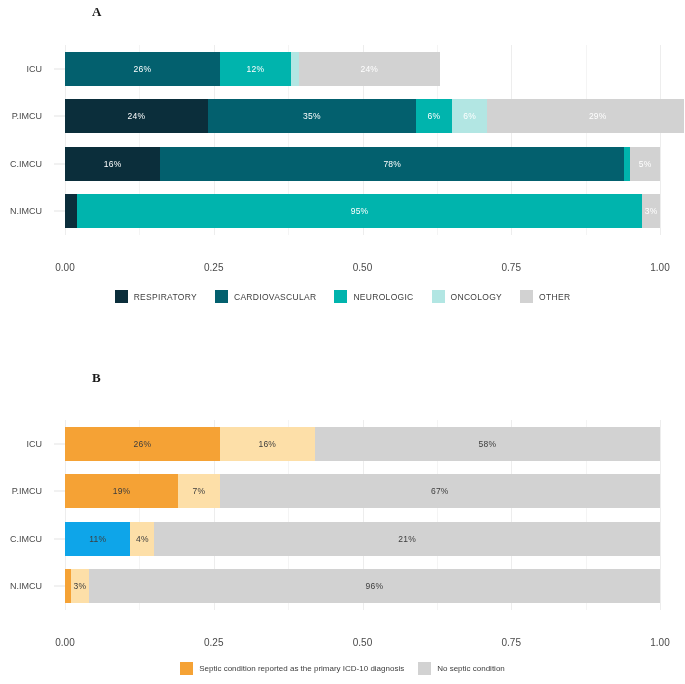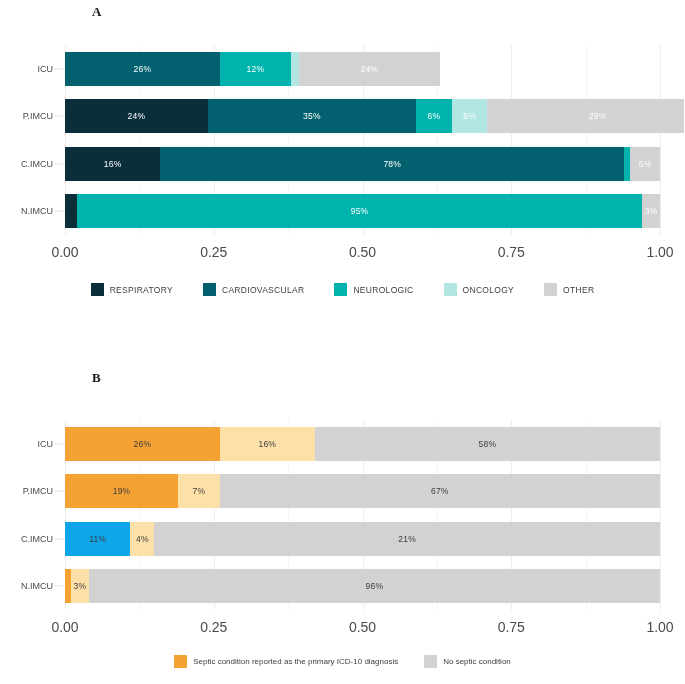--- a/index.html
+++ b/index.html
@@ -53,55 +53,55 @@
     letter-spacing:.2px;
     overflow:hidden;
     white-space:nowrap;
   }
   .seg span{pointer-events:none;}
 
   
   .ylab{
     position:absolute;
     right:100%;
-    margin-right:12px;
+    margin-right:23px;
     font-size:9px;
     color:#4a4a4a;
     white-space:nowrap;
     transform:translateY(-50%);
     text-align:center;
   }
   .ytick{
     position:absolute;
     right:100%;
     width:11px;
     height:1px;
     background:#e3e3e3;
     transform:translateY(-50%);
   }
 
   
   .xaxis{position:absolute;left:65px;width:595px;height:20px;}
   .xtick{
     position:absolute;
-    top:6px;
-    font-size:14px;
+    top:24px;
+    font-size:10px;
     color:#4a4a4a;
     transform:translateX(-50%);
     white-space:nowrap;
   }
 
   
   .legend{
     position:absolute;
     left:0;width:685px;
     display:flex;
-    align-items:flex-start;
+    align-items:flex-end;
     justify-content:center;
-    gap:12px;
+    gap:0px;
     flex-wrap:nowrap;
   }
   .legend-item{
     display:flex;
     align-items:center;
     gap:6px;
     margin:0 9px;
     white-space:nowrap;
   }
   .swatch{

